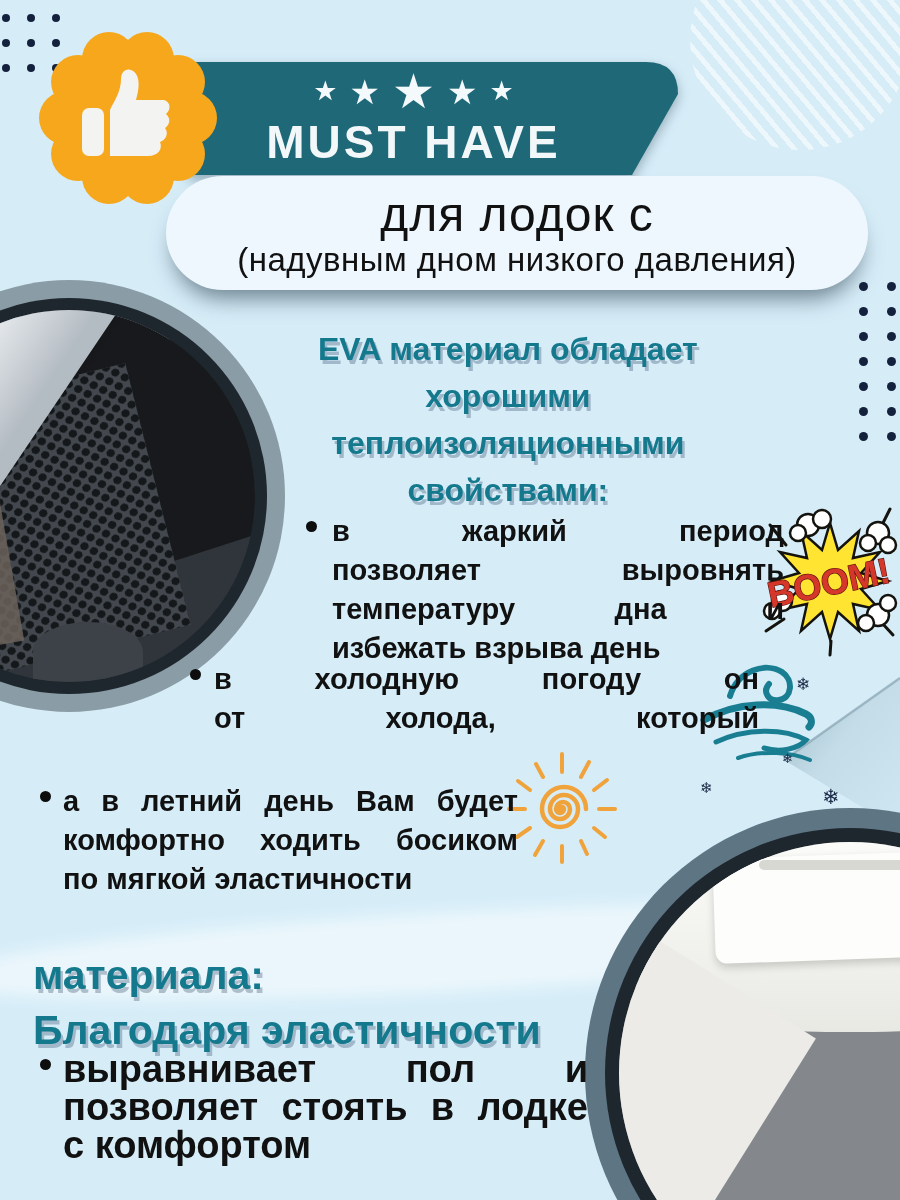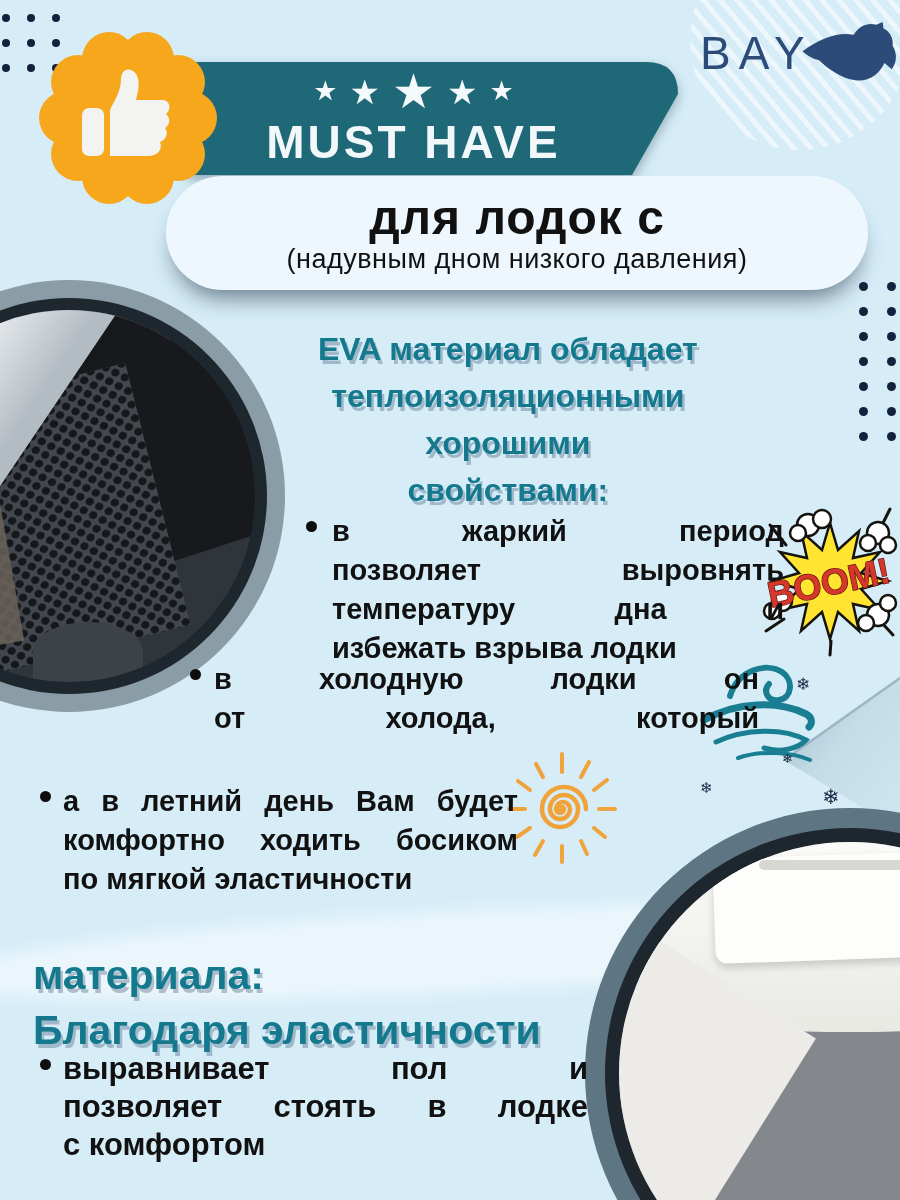--- a/index.html
+++ b/index.html
@@ -41,23 +41,23 @@
   .banner-title{color:#f2f7f9;font-size:46px;font-weight:bold;letter-spacing:3px;line-height:1;margin-top:3px;}
 
   
   .badge{position:absolute;left:36px;top:26px;width:184px;height:184px;z-index:7;}
 
   
   .pill{position:absolute;left:166px;top:176px;width:702px;height:114px;border-radius:57px;
     background:var(--pill-bg);z-index:6;box-shadow:0 16px 22px -8px rgba(35,55,70,.6);
     display:flex;flex-direction:column;align-items:center;justify-content:center;color:var(--text-black);}
   .pill-line1{display:flex;align-items:baseline;line-height:1;}
-  .pill-prefix{font-size:48px;font-weight:bold;letter-spacing:1px;}
+  .pill-prefix{font-size:48px;font-weight:normal;letter-spacing:1px;}
   .pill-big{font-size:70px;font-weight:bold;letter-spacing:1px;}
-  .pill-line2{font-size:27px;letter-spacing:.5px;margin-top:4px;line-height:1;}
+  .pill-line2{font-size:33px;letter-spacing:.5px;margin-top:4px;line-height:1;}
 
   
   .photo-ring{position:absolute;border-radius:50%;z-index:2;}
   .photo-ring .ring-inner{position:absolute;border-radius:50%;background:#1e262e;}
   .photo-ring .photo{position:absolute;border-radius:50%;overflow:hidden;}
   .pl{left:-147px;top:280px;width:432px;height:432px;background:var(--ring-light);}
   .pl .ring-inner{inset:18px;}
   .pl .photo{inset:30px;background:#2f353b;}
   .pr{left:585px;top:808px;width:530px;height:530px;background:var(--ring-dark);}
   .pr .ring-inner{inset:20px;}
@@ -83,21 +83,21 @@
   .h-eva{left:318px;top:326px;font-size:32px;line-height:47px;text-align:center;}
   .h-elastic{left:33px;top:948px;font-size:41px;line-height:55px;}
 
   
   .bullet{position:absolute;z-index:5;color:var(--text-black);}
   .bullet .dot{position:absolute;left:0;top:9px;width:11px;height:11px;border-radius:50%;background:#0d0d0d;}
   .bullet .btext{position:absolute;left:0;top:0;font-weight:bold;}
   .b1{left:306px;top:512px;} .b1 .btext{left:26px;width:452px;font-size:29px;line-height:39px;}
   .b2{left:190px;top:660px;} .b2 .btext{left:24px;width:545px;font-size:29px;line-height:39px;}
   .b3{left:40px;top:782px;}  .b3 .btext{left:23px;width:455px;font-size:29px;line-height:39px;}
-  .b4{left:40px;top:1050px;} .b4 .btext{left:23px;width:525px;font-size:31px;line-height:38px;}
+  .b4{left:40px;top:1050px;} .b4 .btext{left:23px;width:525px;font-size:38px;line-height:38px;}
   .jrow{display:flex;justify-content:space-between;width:100%;}
 
   
   .boom{position:absolute;left:760px;top:503px;z-index:4;}
   .wind{position:absolute;left:700px;top:656px;z-index:4;}
   .sun{position:absolute;left:497px;top:744px;z-index:4;}
   .snow{position:absolute;color:#1b2b47;z-index:4;line-height:1;}
   .sf1{left:796px;top:676px;font-size:17px;}
   .sf2{left:782px;top:752px;font-size:13px;}
   .sf3{left:700px;top:780px;font-size:15px;}
@@ -203,59 +203,53 @@
         <span class="star-s">★</span>
         <span class="star-m">★</span>
         <span class="star-l">★</span>
         <span class="star-m">★</span>
         <span class="star-s">★</span>
       </div>
       <div class="banner-title">MUST HAVE</div>
     </div>
   </div>
 
-  <div class="logo">
-    <span class="logo-text">BAY</span>
-    <svg class="bird" width="100" height="70" viewBox="0 0 110 72">
-      <path fill="#2d4b78" d="M4,34 C22,20 44,12 60,16 C66,6 76,2 85,5 L92,2 L93,9 C100,12 104,20 103,28 C108,36 108,46 102,54 L94,47 C88,60 76,68 62,66 C46,64 30,52 22,44 C14,42 8,38 4,34 Z"></path>
-    </svg>
-  </div>
 
   <div class="pill">
     <div class="pill-line1">
       <span class="pill-prefix">для лодок с </span>
     </div>
     <div class="pill-line2">(надувным дном низкого давления)</div>
   </div>
 
   <div class="teal-heading h-eva">
       <div>EVA материал обладает</div>
+      <div>хорошими</div>
       <div>теплоизоляционными</div>
-      <div>хорошими</div>
       <div>свойствами:</div>
     </div>
 
   <div class="bullet b1">
     <span class="dot"></span>
     <div class="btext">
         <div class="jrow">
           <span>в</span>
           <span>жаркий</span>
           <span>период</span>
         </div>
         <div class="jrow">
           <span>позволяет</span>
           <span>выровнять</span>
         </div>
         <div class="jrow">
           <span>температуру</span>
           <span>дна</span>
           <span>и</span>
         </div>
-        <div>избежать взрыва лодки</div>
+        <div>избежать взрыва день</div>
       </div>
   </div>
 
   <svg class="boom" width="140" height="155" viewBox="0 0 140 155">
     <g stroke="#15130e" stroke-width="3" stroke-linecap="round">
       <line x1="10" y1="22" x2="26" y2="42"></line>
         <line x1="130" y1="6" x2="119" y2="28"></line>
       <line x1="6" y1="128" x2="24" y2="116"></line>
         <line x1="70" y1="152" x2="71" y2="138"></line>
       <line x1="133" y1="132" x2="122" y2="120"></line>
@@ -276,21 +270,21 @@
     </g>
     <text x="70" y="92" text-anchor="middle" font-family="Liberation Sans, sans-serif" font-size="36" font-weight="bold" fill="#d5372b" stroke="#5d120c" stroke-width="1.3" paint-order="stroke" transform="rotate(-12 70 85)">BOOM!</text>
   </svg>
 
   <div class="bullet b2">
     <span class="dot"></span>
     <div class="btext">
         <div class="jrow">
           <span>в</span>
           <span>холодную</span>
-          <span>лодки</span>
+          <span>погоду</span>
           <span>он</span>
         </div>
         <div class="jrow">
           <span>от</span>
           <span>холода,</span>
           <span>который</span>
         </div>
       </div>
   </div>
 

